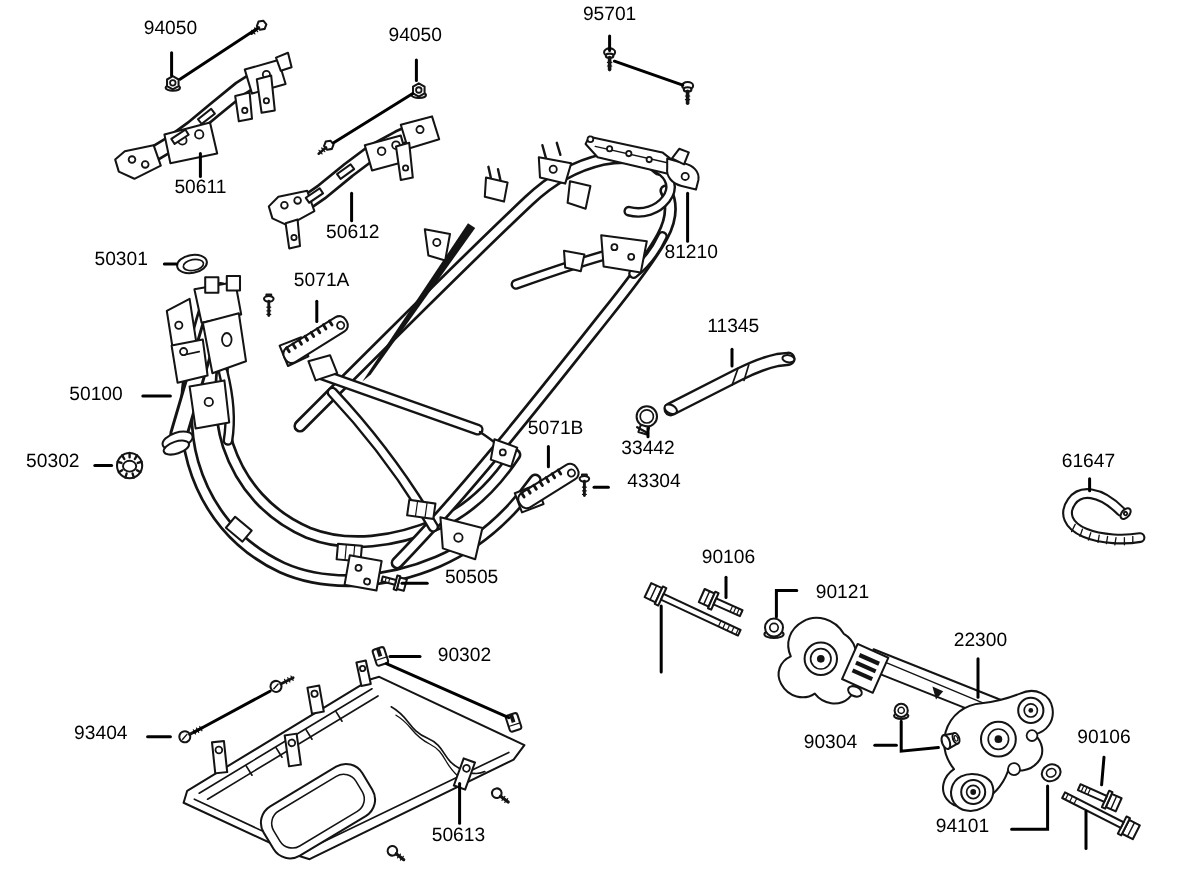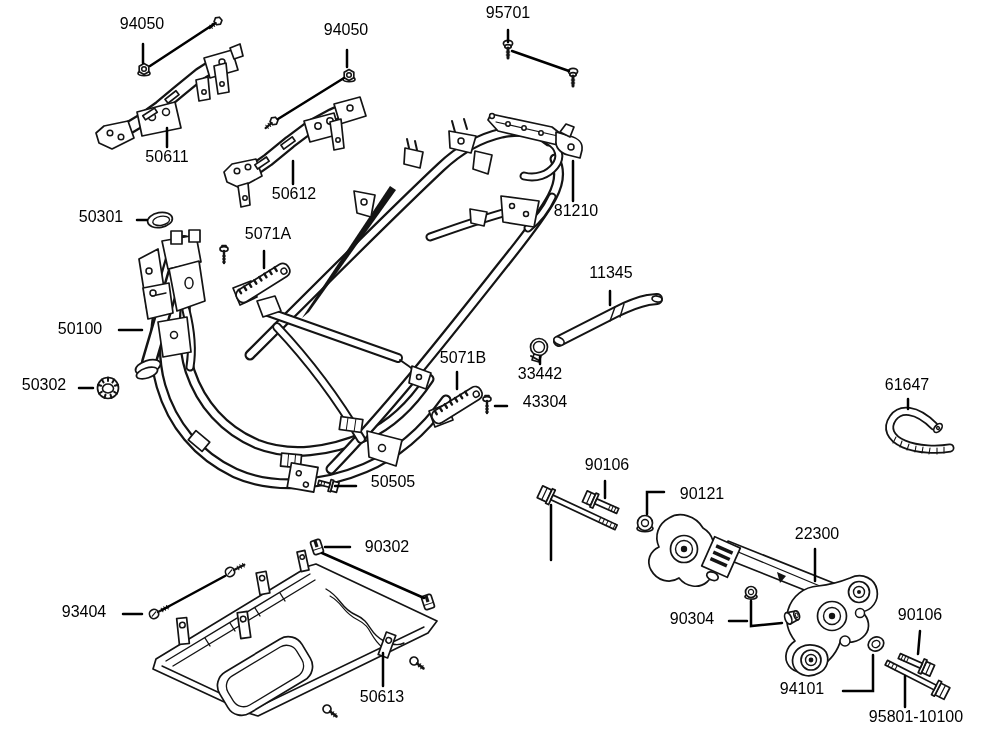--- a/index.html
+++ b/index.html
@@ -458,14 +458,13 @@
   <div class="lbl" style="left:393px;top:474px">50505</div>
   <div class="lbl" style="left:387px;top:539px">90302</div>
   <div class="lbl" style="left:84px;top:604px">93404</div>
   <div class="lbl" style="left:382px;top:689px">50613</div>
   <div class="lbl" style="left:607px;top:457px">90106</div>
   <div class="lbl" style="left:702px;top:486px">90121</div>
   <div class="lbl" style="left:817px;top:526px">22300</div>
   <div class="lbl" style="left:692px;top:611px">90304</div>
   <div class="lbl" style="left:920px;top:607px">90106</div>
   <div class="lbl" style="left:802px;top:681px">94101</div>
-  <div class="lbl" style="left:916px;top:709px">95801-10100</div>
 </div>
 
 </body></html>

